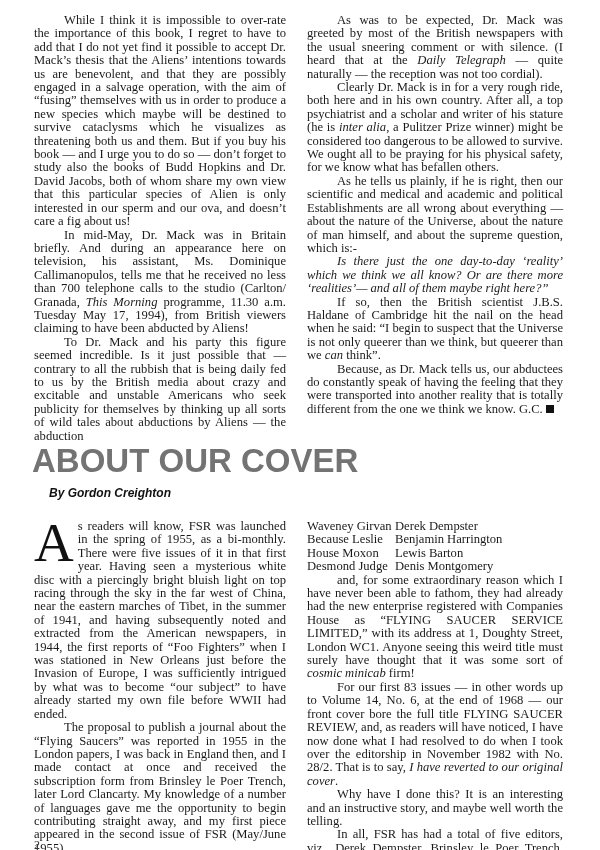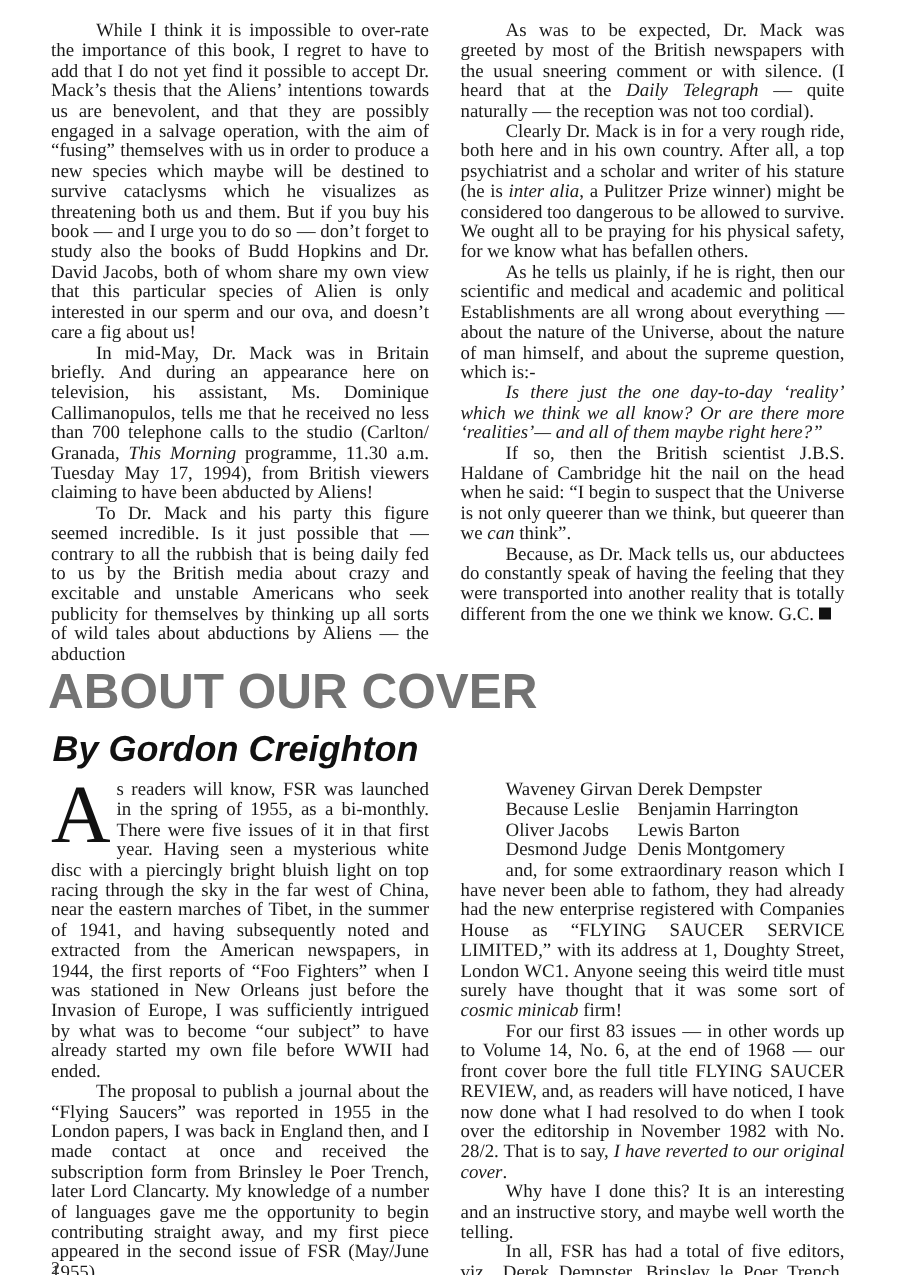--- a/index.html
+++ b/index.html
@@ -8,26 +8,26 @@
   .col { position: absolute; font-size: 12.6px; line-height: 13.4px; text-align: justify; }
   .col p { margin: 0; }
   .col p.ind { text-indent: 30px; }
   .top-left { left: 34px; top: 14px; width: 252px; }
   .top-right { left: 307px; top: 14px; width: 256px; }
   .bot-left { left: 34px; top: 520px; width: 252px; }
   .bot-right { left: 307px; top: 520px; width: 256px; }
   .heading { position: absolute; left: 32px; top: 442px; margin: 0;
              font-family: "Liberation Sans", sans-serif; font-weight: bold;
              font-size: 33px; letter-spacing: 0px; color: #737373; }
-  .byline { position: absolute; left: 35px; top: 486px; margin: 0;
+  .byline { position: absolute; left: 49px; top: 486px; margin: 0;
             font-family: "Liberation Sans", sans-serif; font-style: italic;
-            font-size: 24px; color: #111; }
+            font-size: 12px; color: #111; }
   .dropcap { float: left; font-size: 55px; line-height: 42px; margin: 2px 4px 0 0;
              font-family: "Liberation Serif", serif; color: #111; }
-  .names { margin-left: 30px; }
+  .names { }
   .names .row { display: flex; }
   .names .a { width: 88px; text-align: left; }
   .names .b { text-align: right; }
   .end-mark { display: inline-block; width: 8px; height: 8px; background: #111; margin-left: 3px; vertical-align: -0px; }
   .page-num { position: absolute; left: 34px; top: 838px; font-size: 12px; color: #333; }
   em { }
 </style>
 </head>
 <body>
 
@@ -56,21 +56,21 @@
   <div class="names">
       <div class="row">
         <span class="a">Waveney Girvan</span>
         <span class="b">Derek Dempster</span>
       </div>
       <div class="row">
         <span class="a">Because Leslie</span>
         <span class="b">Benjamin Harrington</span>
       </div>
       <div class="row">
-        <span class="a">Oliver Jacobs</span>
+        <span class="a">House Moxon</span>
         <span class="b">Lewis Barton</span>
       </div>
       <div class="row">
         <span class="a">Desmond Judge</span>
         <span class="b">Denis Montgomery</span>
       </div>
     </div>
   <div>
       <p class="ind"><span>and, for some extraordinary reason which I have never been able to fathom, they had already had the new enterprise registered with Companies House as “FLYING SAUCER SERVICE LIMITED,” with its address at 1, Doughty Street, London WC1.  Anyone seeing this weird title must surely have thought that it was some sort of </span><em>cosmic minicab</em><span> firm!</span></p>
       <p class="ind"><span>For our first 83 issues — in other words up to Volume 14, No. 6, at the end of 1968 — our front cover bore the full title FLYING SAUCER REVIEW, and, as readers will have noticed, I have now done what I had resolved to do when I took over the editorship in November 1982 with No. 28/2.  That is to say, </span><em>I have reverted to our original cover</em><span>.</span></p>

